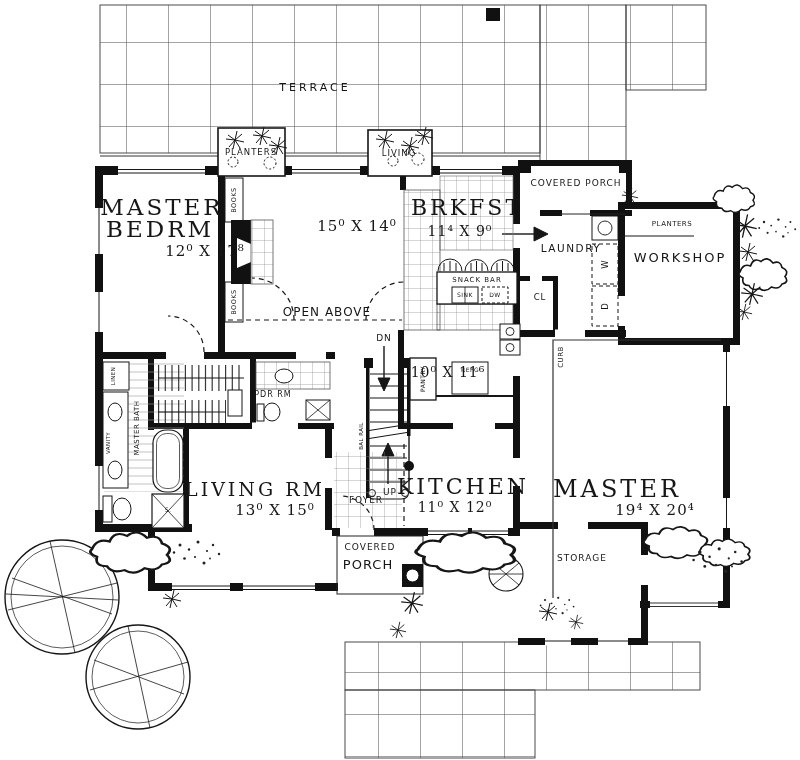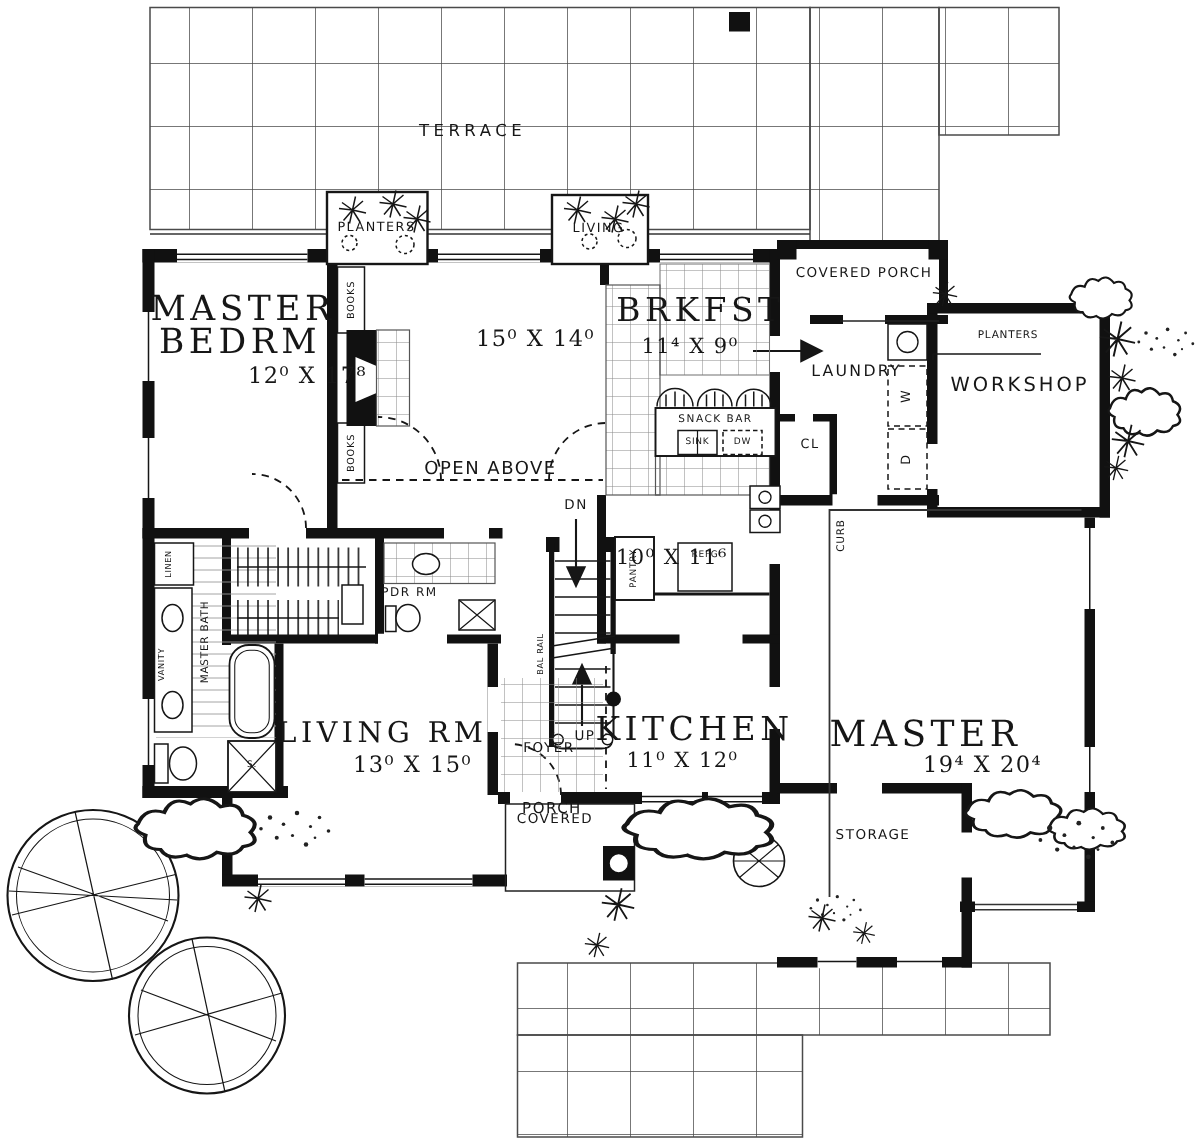--- a/index.html
+++ b/index.html
@@ -373,21 +373,21 @@
 
 <span class="lbl room" style="left:463px;top:487px">KITCHEN</span>
 <span class="lbl dim" style="left:455px;top:507px">11⁰ X 12⁰</span>
 
 <span class="lbl room room-lg" style="left:617px;top:489px">MASTER</span>
 <span class="lbl dim dim-lg" style="left:610px;top:510px">19⁴ X 20⁴</span>
 <span class="lbl t7 vert" style="left:561px;top:357px">CURB</span>
 <span class="lbl xs" style="left:582px;top:558px;font-size:9px">STORAGE</span>
 
 <span class="lbl xs" style="left:370px;top:547px;font-size:9px">COVERED</span>
-<span class="lbl xs" style="left:368px;top:540px;font-size:10px">PORCH</span>
+<span class="lbl xs" style="left:368px;top:564px;font-size:13px">PORCH</span>
 
 <span class="lbl t7 vert" style="left:137px;top:428px">MASTER BATH</span>
 <span class="lbl t5 vert" style="left:109px;top:443px">VANITY</span>
 <span class="lbl t5 vert" style="left:114px;top:376px">LINEN</span>
 <span class="lbl xs" style="left:273px;top:395px;font-size:8px">PDR RM</span>
 <span class="lbl xxs" style="left:168px;top:510px;font-size:6px">S.</span>
 
 </div>
 
 </body></html>

